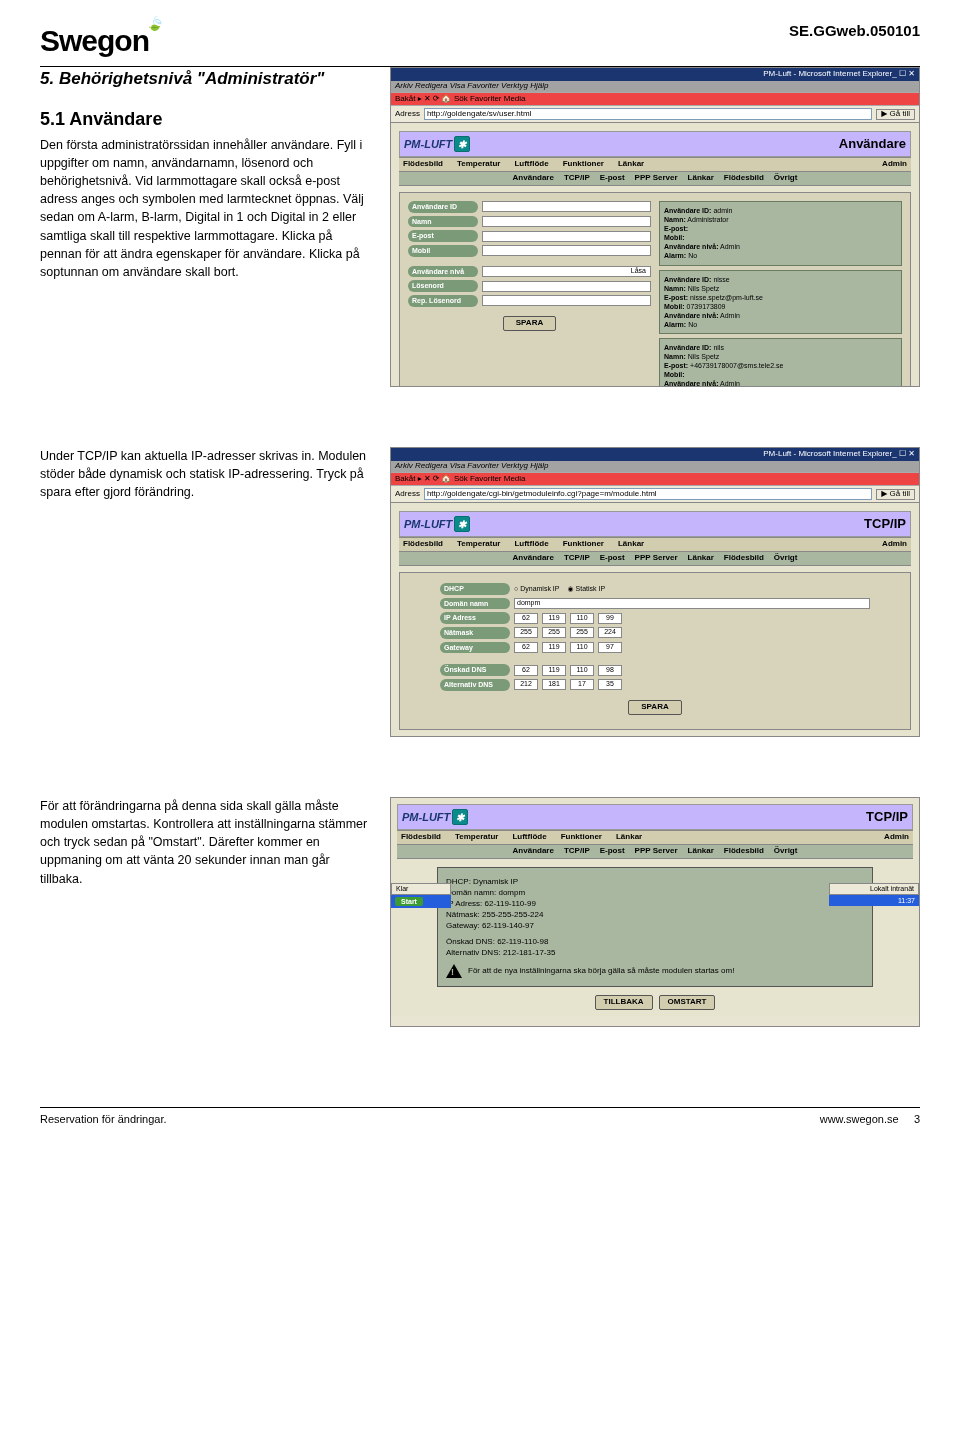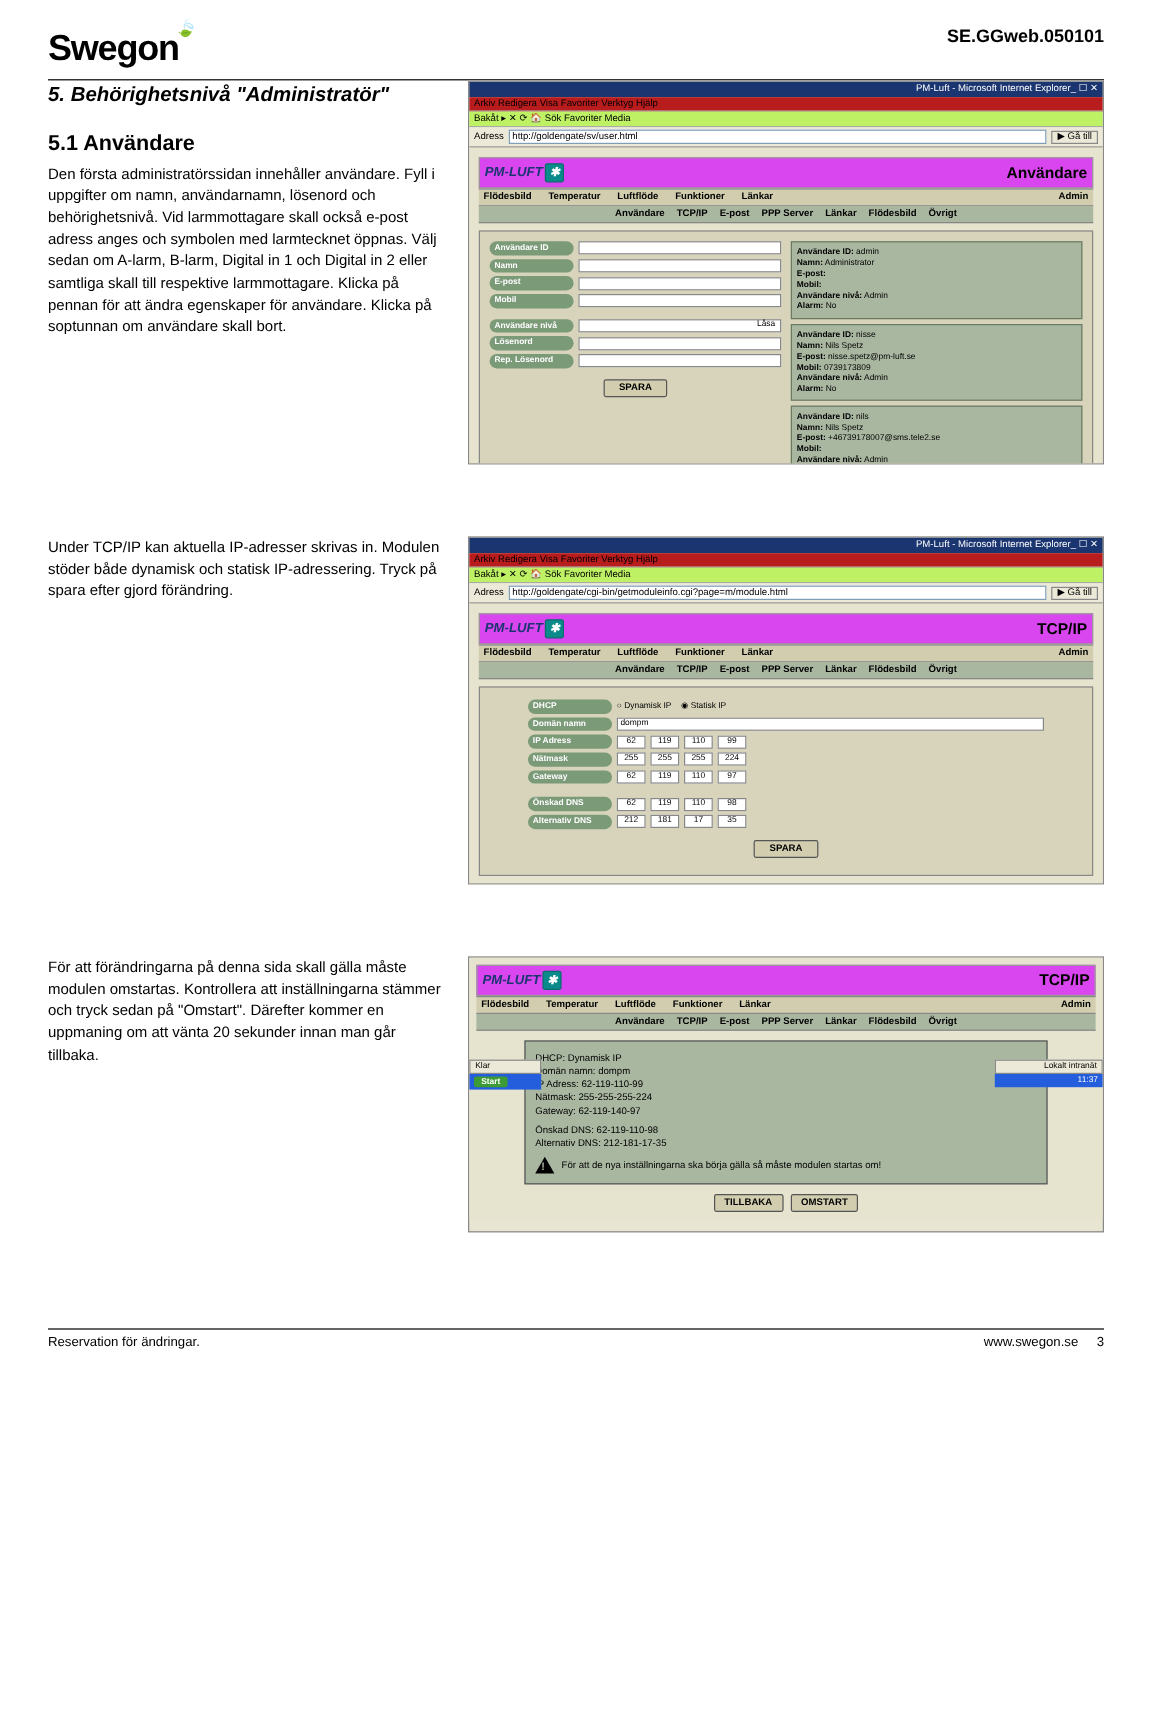--- a/index.html
+++ b/index.html
@@ -75,28 +75,29 @@
   }
   .shot-titlebar {
     background: linear-gradient(#1a3570,#1a3570);
     color: #fff;
     padding: 2px 4px;
     font-size: 8px;
     display: flex;
     justify-content: flex-end;
   }
   .shot-menubar {
-    background: #b91c1c;
+    background: #a3a3a3;
     padding: 1px 4px;
     font-size: 8px;
     color: #000;
     border-bottom: 1px solid #aaa;
+    font-style: italic;
   }
   .shot-toolbar {
-    background: #bef264;
+    background: #ef4444;
     padding: 2px 4px;
     font-size: 8px;
     border-bottom: 1px solid #aaa;
     display:flex;
     align-items:center;
     gap:4px;
   }
   .shot-addrbar {
     background: #ece9d8;
     padding: 2px 4px;
@@ -117,21 +118,21 @@
     background:#ece9d8;
     border:1px solid #888;
     padding:0 4px;
     font-size:8px;
   }
   .shot-body {
     padding: 8px;
     background: #e6e3ce;
   }
   .pm-header {
-    background:#d946ef;
+    background:#c4b5fd;
     border:1px solid #999;
     padding:4px;
     display:flex;
     align-items:center;
     justify-content:space-between;
   }
   .pm-logo{
     display:flex;align-items:center;gap:2px;
     font-weight:800;font-size:11px;color:#1a3570;
     font-style:italic;

